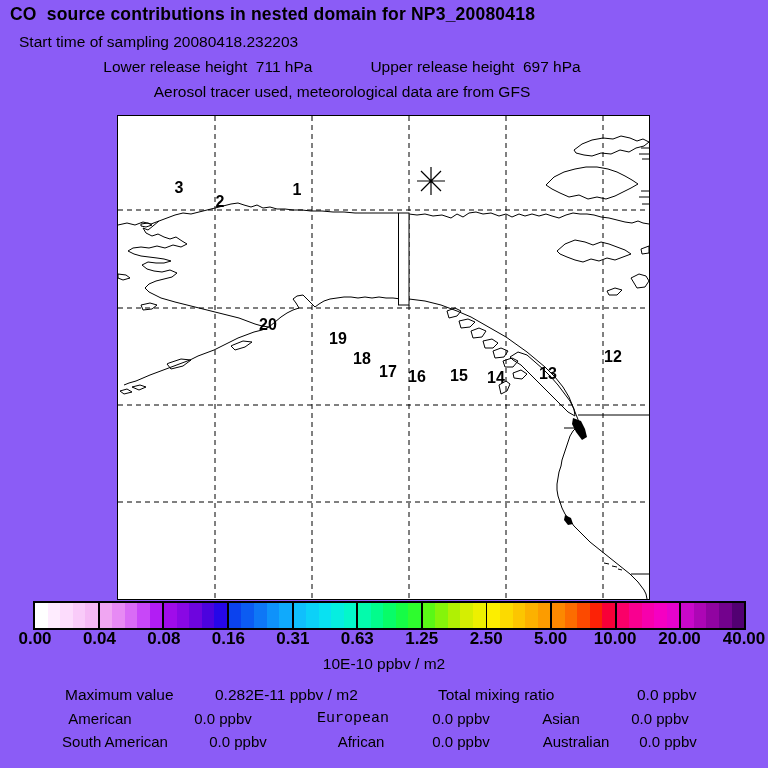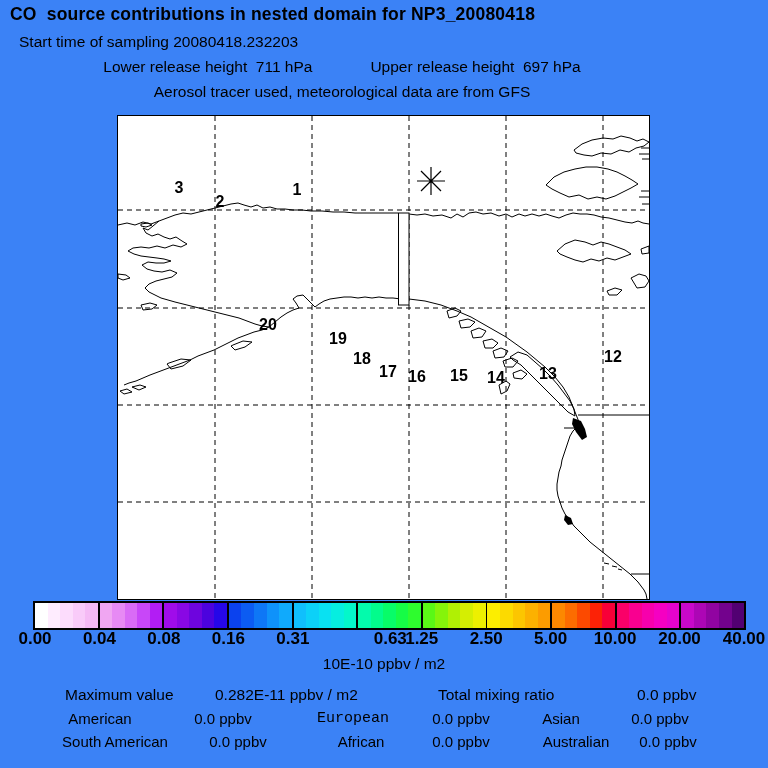--- a/index.html
+++ b/index.html
@@ -1,17 +1,17 @@
 <!DOCTYPE html>
 <html><head>
 <meta charset="utf-8">
 <style>
   html,body{margin:0;padding:0;background:#fff;}
   .canvas{
-    position:relative;width:768px;height:768px;background:#3b82f6;color:#000;
+    position:relative;width:768px;height:768px;background:#8b5cf6;color:#000;
     font-family:"Liberation Sans",sans-serif;overflow:hidden;
   }
   .hline{position:absolute;left:0;width:684px;white-space:pre;}
   .title{top:4px;left:10px;width:758px;font-size:17.5px;font-weight:bold;letter-spacing:.2px;}
   .line2{top:33px;display:flex;justify-content:space-between;padding:0 14px 0 19px;box-sizing:border-box;font-size:15.5px;}
   .line3{top:58px;display:flex;justify-content:center;gap:58px;font-size:15.5px;}
   .line4{top:83px;text-align:center;font-size:15.5px;}
   .map{
     position:absolute;left:117px;top:115px;width:531px;height:483px;
     border:1px solid #000;box-sizing:content-box;background:#fff;
@@ -200,21 +200,21 @@
           <div class="cb-cell" style="background: rgb(82, 0, 114);"></div>
         </div>
       </div>
   </div>
   <div class="cb-ticks">
       <span class="cb-tick" style="left: 35px;">0.00</span>
       <span class="cb-tick" style="left: 99.4545px;">0.04</span>
       <span class="cb-tick" style="left: 163.909px;">0.08</span>
       <span class="cb-tick" style="left: 228.364px;">0.16</span>
       <span class="cb-tick" style="left: 292.818px;">0.31</span>
-      <span class="cb-tick" style="left: 357.273px; margin-left: 33px;">0.63</span>
+      <span class="cb-tick" style="left: 357.273px;">0.63</span>
       <span class="cb-tick" style="left: 421.727px; text-align: right;">1.25</span>
       <span class="cb-tick" style="left: 486.182px;">2.50</span>
       <span class="cb-tick" style="left: 550.636px;">5.00</span>
       <span class="cb-tick" style="left: 615.091px;">10.00</span>
       <span class="cb-tick" style="left: 679.545px;">20.00</span>
       <span class="cb-tick" style="left: 744px;">40.00</span>
     </div>
 
   <div class="units">10E-10 ppbv / m2</div>
 

